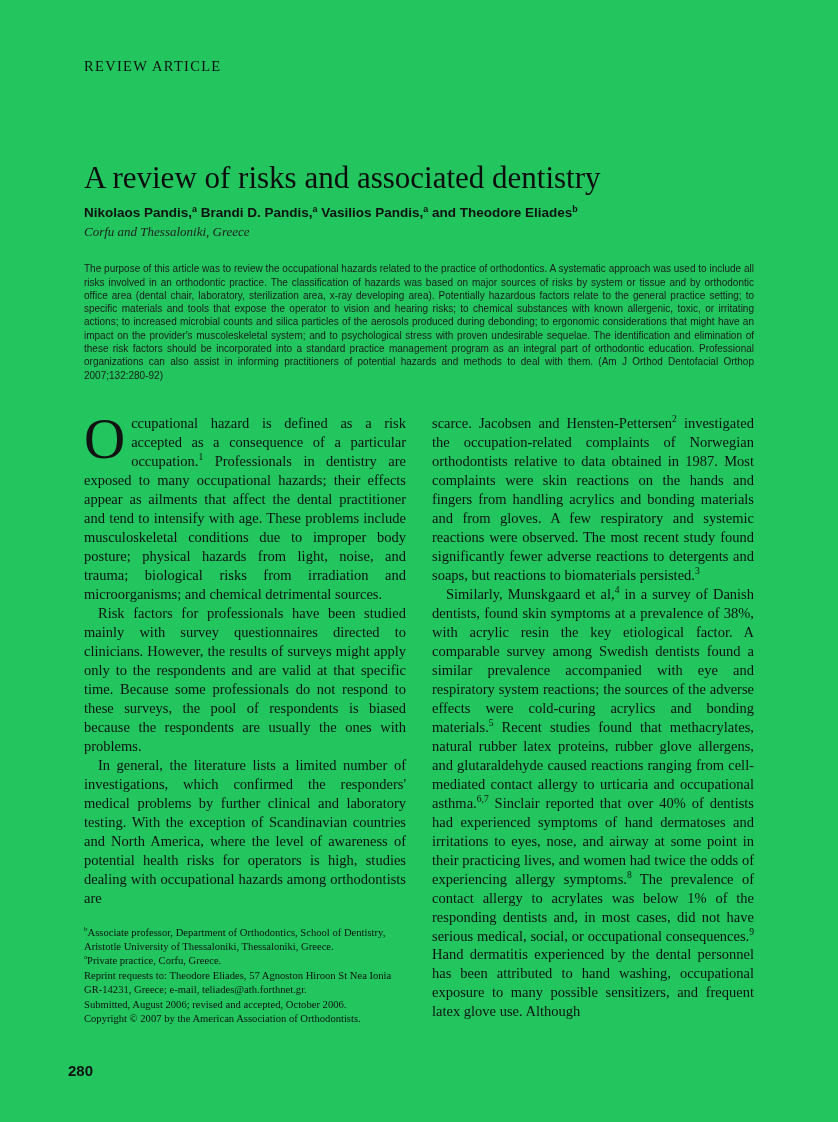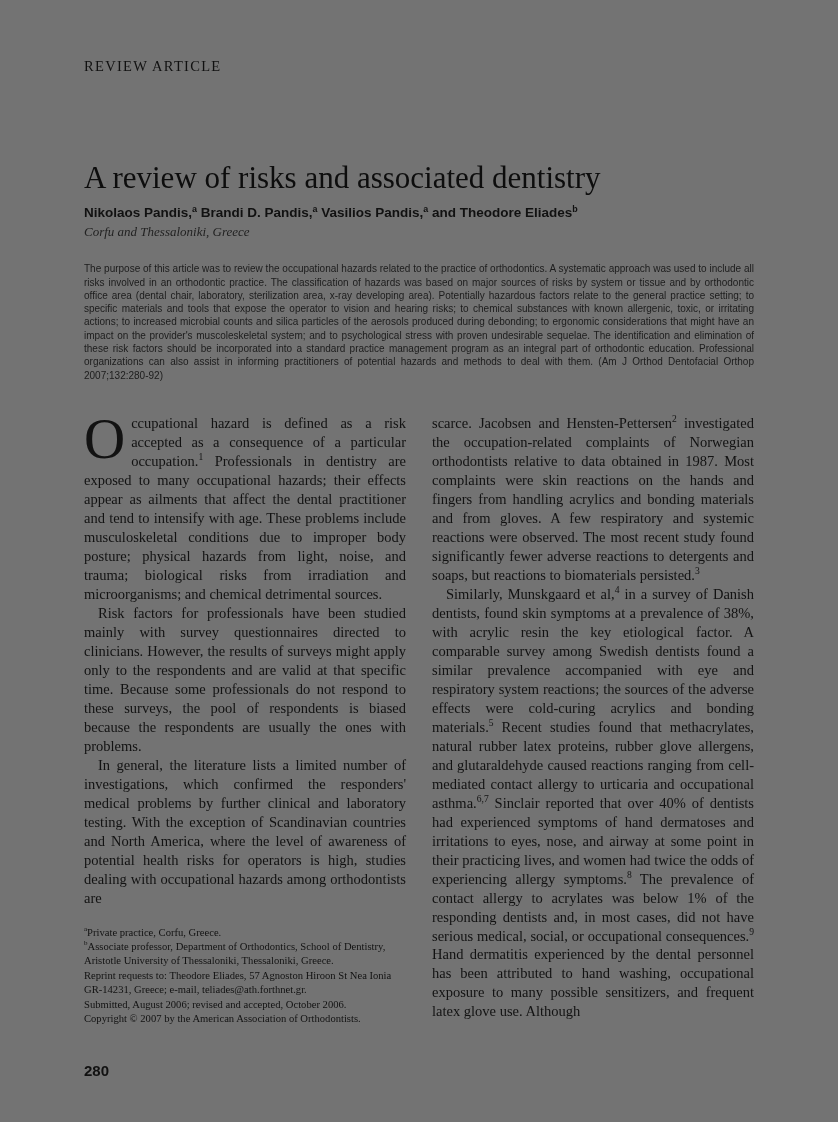--- a/index.html
+++ b/index.html
@@ -5,21 +5,21 @@
   html, body {
     margin: 0;
     padding: 0;
     background: #ffffff;
   }
   .page {
     position: relative;
     width: 838px;
     height: 1122px;
     margin: 0 auto;
-    background: #737373;
+    background: #22c55e;
     box-sizing: border-box;
     padding: 58px 84px 0 84px;
     color: #141414;
     overflow: hidden;
   }
   .header-label {
     font-family: "Liberation Serif", serif;
     font-size: 14.5px;
     letter-spacing: 1.3px;
     color: #111;
@@ -79,21 +79,21 @@
   [data-name="right-paragraphs"] p + p { text-indent: 14px; }
   .footnotes {
     margin-top: 18px;
     font-size: 10.6px;
     line-height: 1.36;
     text-align: left;
   }
   .footnotes p { margin: 0; text-indent: 0; }
   .page-number {
     position: absolute;
-    left: 84px;
+    left: 68px;
     top: 1062px;
     font-family: "Liberation Sans", sans-serif;
     font-weight: bold;
     font-size: 15px;
     color: #111;
   }
 </style>
 </head>
 <body>
 
@@ -116,22 +116,22 @@
 
     <div class="col" data-name="left-column">
       <p class="body-para" data-name="paragraph-dropcap"><span class="dropcap" data-name="drop-cap">O</span><span data-name="paragraph-text">ccupational hazard is defined as a risk accepted as a consequence of a particular occupation.<sup>1</sup> Professionals in dentistry are exposed to many occupational hazards; their effects appear as ailments that affect the dental practitioner and tend to intensify with age. These problems include musculoskeletal conditions due to improper body posture; physical hazards from light, noise, and trauma; biological risks from irradiation and microorganisms; and chemical detrimental sources.</span></p>
 
       <div data-name="left-paragraphs">
           <p data-name="paragraph">Risk factors for professionals have been studied mainly with survey questionnaires directed to clinicians. However, the results of surveys might apply only to the respondents and are valid at that specific time. Because some professionals do not respond to these surveys, the pool of respondents is biased because the respondents are usually the ones with problems.</p>
           <p data-name="paragraph">In general, the literature lists a limited number of investigations, which confirmed the responders' medical problems by further clinical and laboratory testing. With the exception of Scandinavian countries and North America, where the level of awareness of potential health risks for operators is high, studies dealing with occupational hazards among orthodontists are</p>
         </div>
 
       <div class="footnotes" data-name="footnotes">
+          <p data-name="paragraph"><sup>b</sup>Associate professor, Department of Orthodontics, School of Dentistry, Aristotle University of Thessaloniki, Thessaloniki, Greece.</p>
           <p data-name="paragraph"><sup>a</sup>Private practice, Corfu, Greece.</p>
-          <p data-name="paragraph"><sup>b</sup>Associate professor, Department of Orthodontics, School of Dentistry, Aristotle University of Thessaloniki, Thessaloniki, Greece.</p>
           <p data-name="paragraph">Reprint requests to: Theodore Eliades, 57 Agnoston Hiroon St Nea Ionia GR-14231, Greece; e-mail, teliades@ath.forthnet.gr.</p>
           <p data-name="paragraph">Submitted, August 2006; revised and accepted, October 2006.</p>
           <p data-name="paragraph">Copyright © 2007 by the American Association of Orthodontists.</p>
         </div>
     </div>
 
     <div class="col" data-name="right-column">
       <div data-name="right-paragraphs">
           <p data-name="paragraph">scarce. Jacobsen and Hensten-Pettersen<sup>2</sup> investigated the occupation-related complaints of Norwegian orthodontists relative to data obtained in 1987. Most complaints were skin reactions on the hands and fingers from handling acrylics and bonding materials and from gloves. A few respiratory and systemic reactions were observed. The most recent study found significantly fewer adverse reactions to detergents and soaps, but reactions to biomaterials persisted.<sup>3</sup></p>
           <p data-name="paragraph">Similarly, Munskgaard et al,<sup>4</sup> in a survey of Danish dentists, found skin symptoms at a prevalence of 38%, with acrylic resin the key etiological factor. A comparable survey among Swedish dentists found a similar prevalence accompanied with eye and respiratory system reactions; the sources of the adverse effects were cold-curing acrylics and bonding materials.<sup>5</sup> Recent studies found that methacrylates, natural rubber latex proteins, rubber glove allergens, and glutaraldehyde caused reactions ranging from cell-mediated contact allergy to urticaria and occupational asthma.<sup>6,7</sup> Sinclair reported that over 40% of dentists had experienced symptoms of hand dermatoses and irritations to eyes, nose, and airway at some point in their practicing lives, and women had twice the odds of experiencing allergy symptoms.<sup>8</sup> The prevalence of contact allergy to acrylates was below 1% of the responding dentists and, in most cases, did not have serious medical, social, or occupational consequences.<sup>9</sup> Hand dermatitis experienced by the dental personnel has been attributed to hand washing, occupational exposure to many possible sensitizers, and frequent latex glove use. Although</p>

